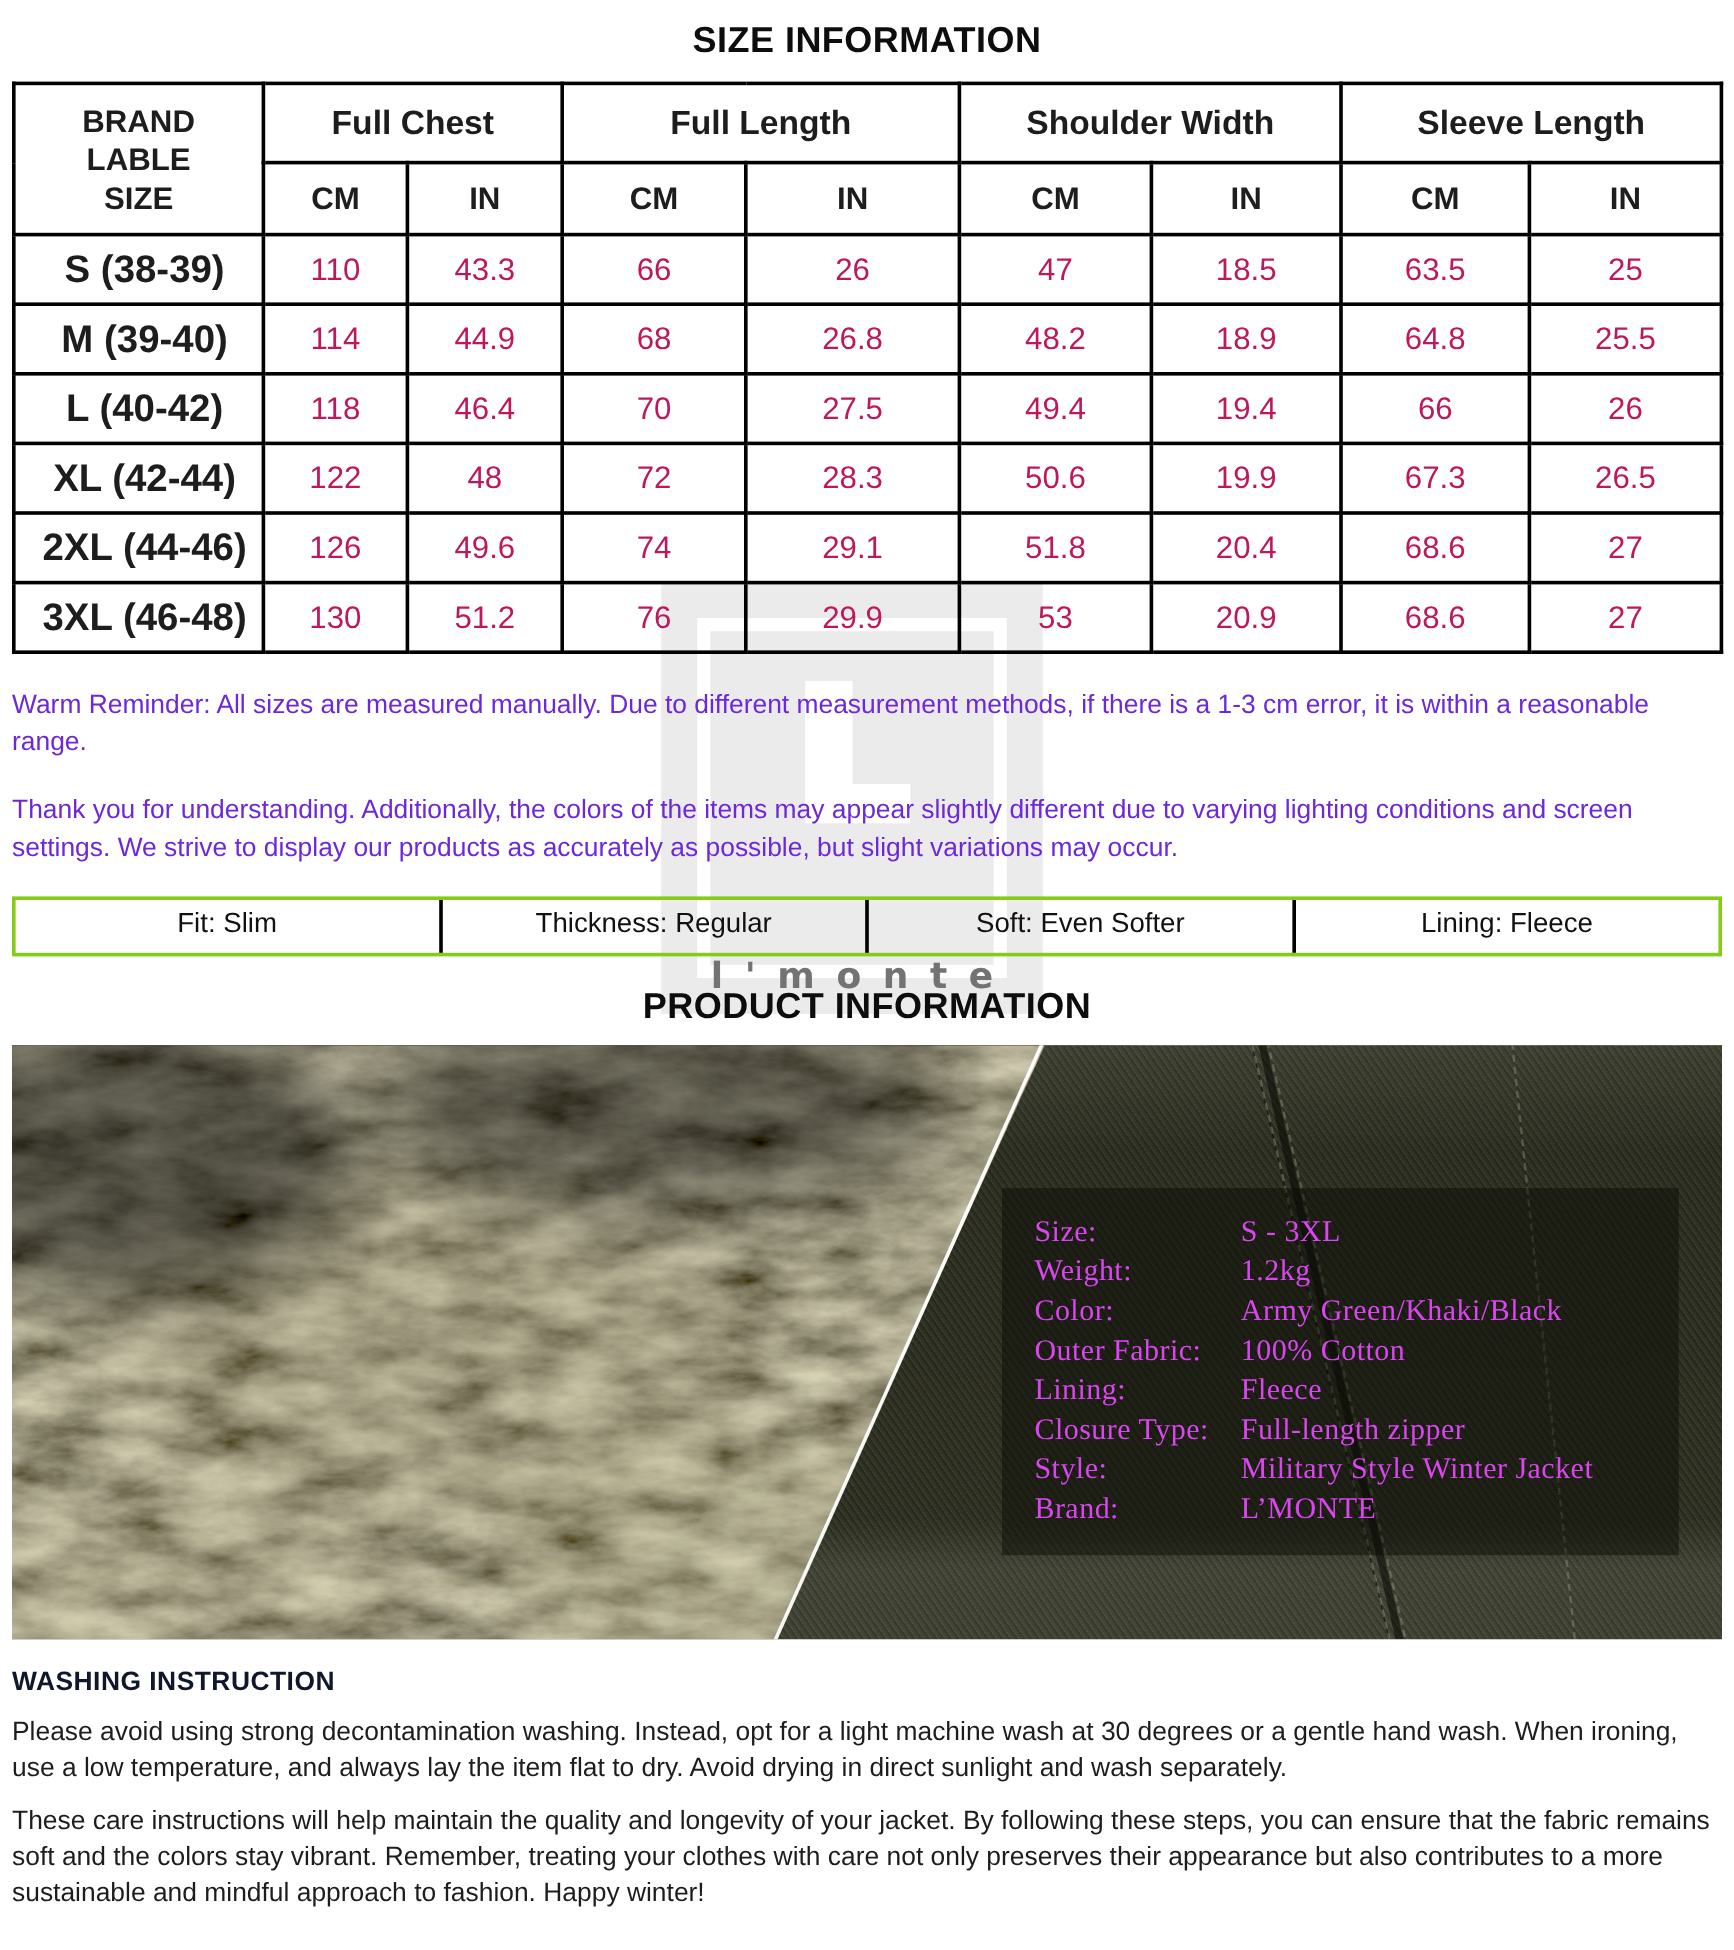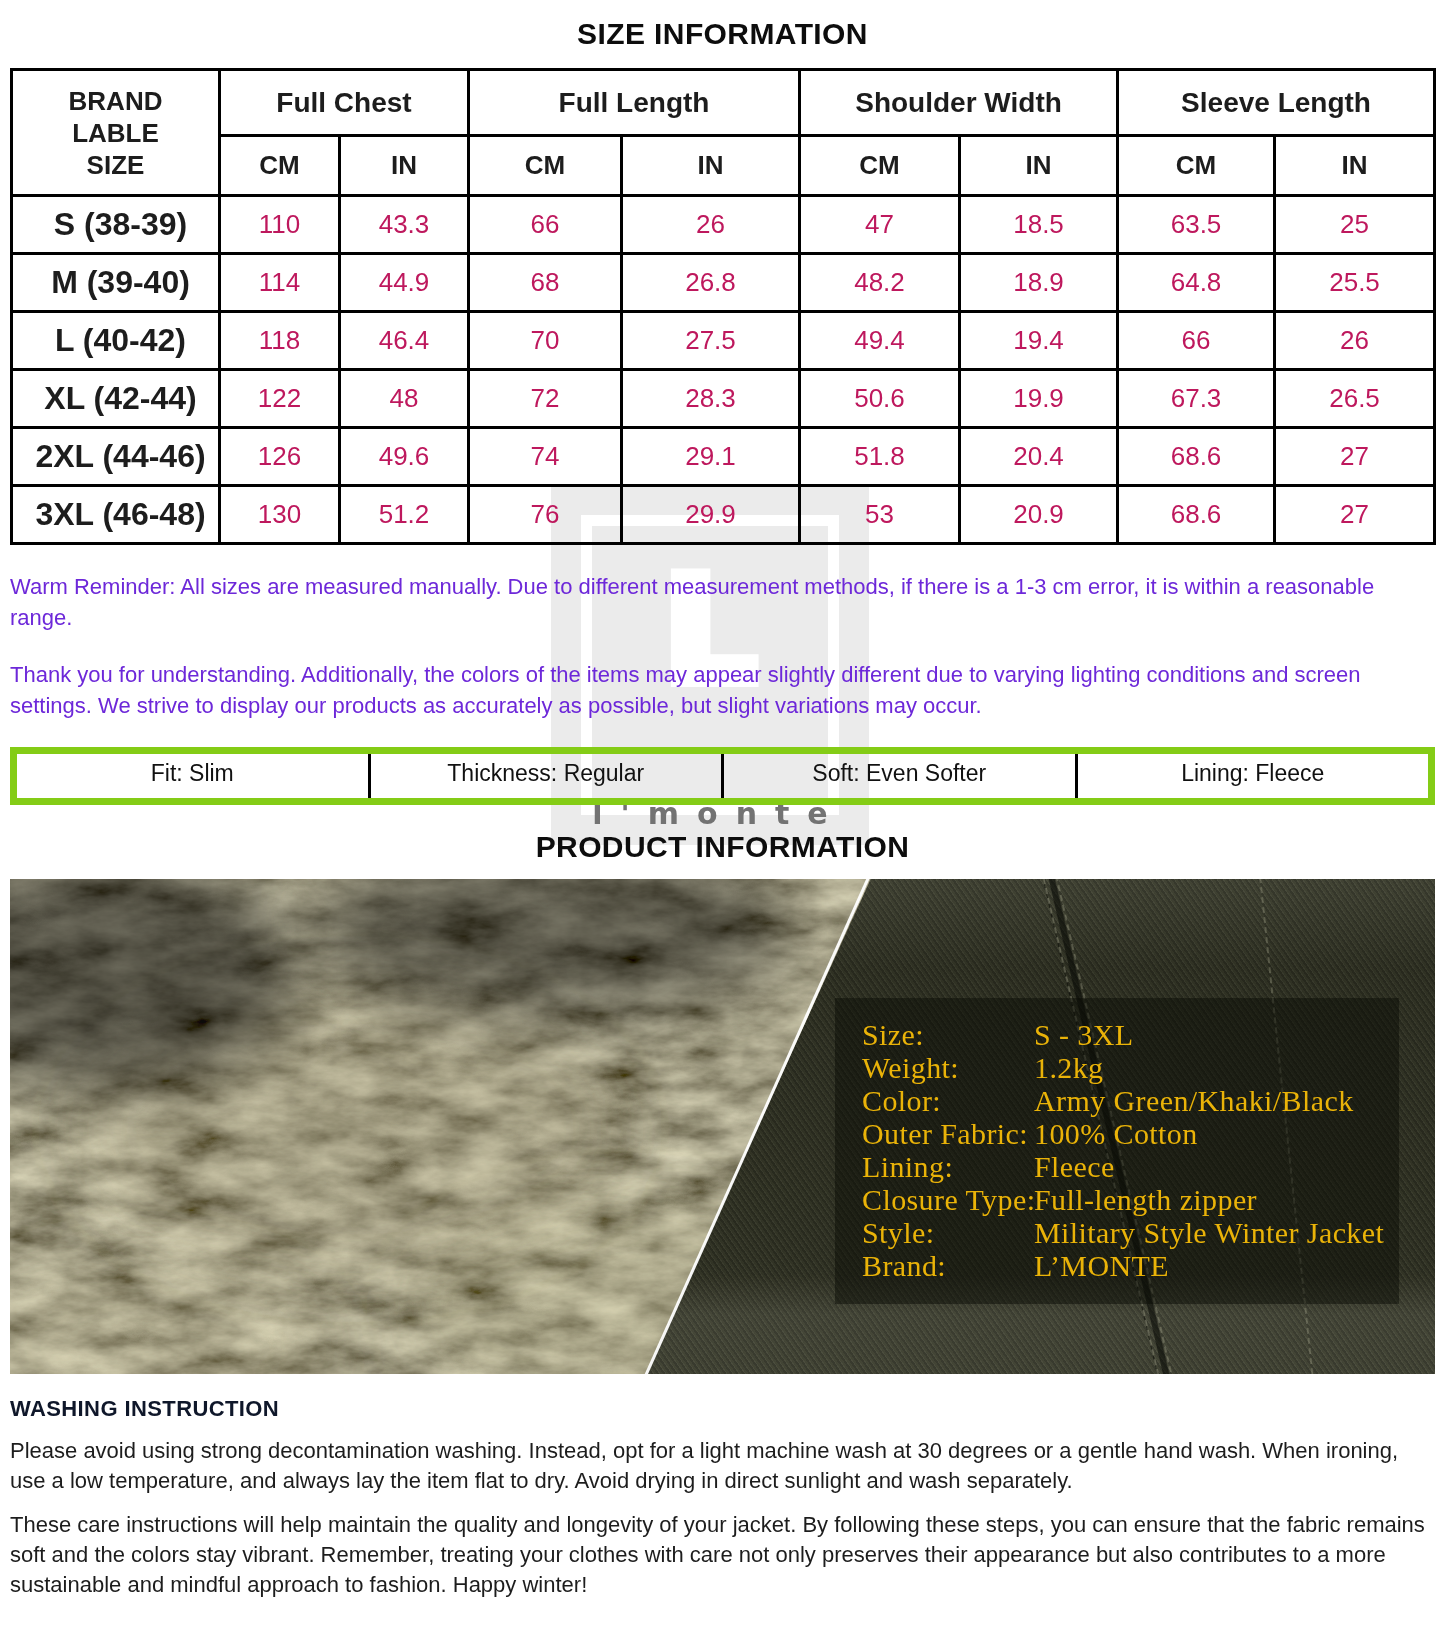--- a/index.html
+++ b/index.html
@@ -28,21 +28,21 @@
   th.corner { white-space:pre-line; font-size:26px; font-weight:700; line-height:32px; }
   th.group  { font-size:28px; font-weight:700; height:66px; }
   th.unit   { font-size:26px; font-weight:700; height:60px; }
   td.rowlabel { text-align:left; padding-left:10px; font-size:32px; font-weight:700; height:58px; }
   td.val    { font-size:26px; font-weight:400; color:#be185d; }
 
   
   .para { font-size:22px; line-height:31px; color:#6d28d9; margin-top:26px; width:1425px; }
 
   
-  .attr-strip { display:flex; margin-top:26px; width:1425px; border:7px solid #84cc16; background:transparent; }
+  .attr-strip { display:flex; margin-top:26px; width:1425px; border:3px solid #84cc16; background:transparent; }
   .attr-cell { flex:1; border-left:3px solid #000; text-align:center; font-size:23px; color:#111;
                height:44px; line-height:38px; }
   .attr-cell:first-child { border-left:none; }
 
   .title-product { margin-top:22px; }
 
   
   .product-image { position:relative; margin-top:12px; width:1425px; height:495px; overflow:hidden; background:#23241a; }
   .fleece-svg { position:absolute; left:0; top:0; width:100%; height:100%; }
   .fabric { position:absolute; inset:0;
@@ -56,21 +56,21 @@
           background:linear-gradient(90deg, transparent 0 4px, rgba(5,7,3,0.55) 4px 10px, transparent 10px);
           transform-origin:top center; }
   .seam-main { left:1030px; transform:rotate(-13deg); }
   .seam-side { left:1248px; width:3px; border-right:none; background:none; transform:rotate(-6deg);
                border-left:2px dashed rgba(175,175,150,0.30); }
   .divider-line { position:absolute; left:859px; top:-6px; width:3px; height:552px; background:rgba(255,255,255,0.95);
                   transform:rotate(24.1deg); transform-origin:top center; }
   .spec-panel { position:absolute; left:825px; top:119px; width:564px; height:306px;
                 background:rgba(8,10,4,0.47); padding:20px 10px 0 27px; }
   .spec-row { display:grid; grid-template-columns:172px 1fr; height:33px; align-items:center; }
-  .spec-label, .spec-value { font-family:"Liberation Serif", serif; font-size:30px; color:#eab308; letter-spacing:0.4px; white-space:nowrap; }
+  .spec-label, .spec-value { font-family:"Liberation Serif", serif; font-size:25px; color:#d946ef; letter-spacing:0.4px; white-space:nowrap; }
 
   .title-washing { margin-top:16px; }
   .para-wash { margin-top:8px; font-size:22px; line-height:30px; width:1425px; }
   .para-wash2 { margin-top:14px; font-size:22px; line-height:30px; width:1425px; }
 </style>
 </head>
 <body>
 
 <div class="page">
 

